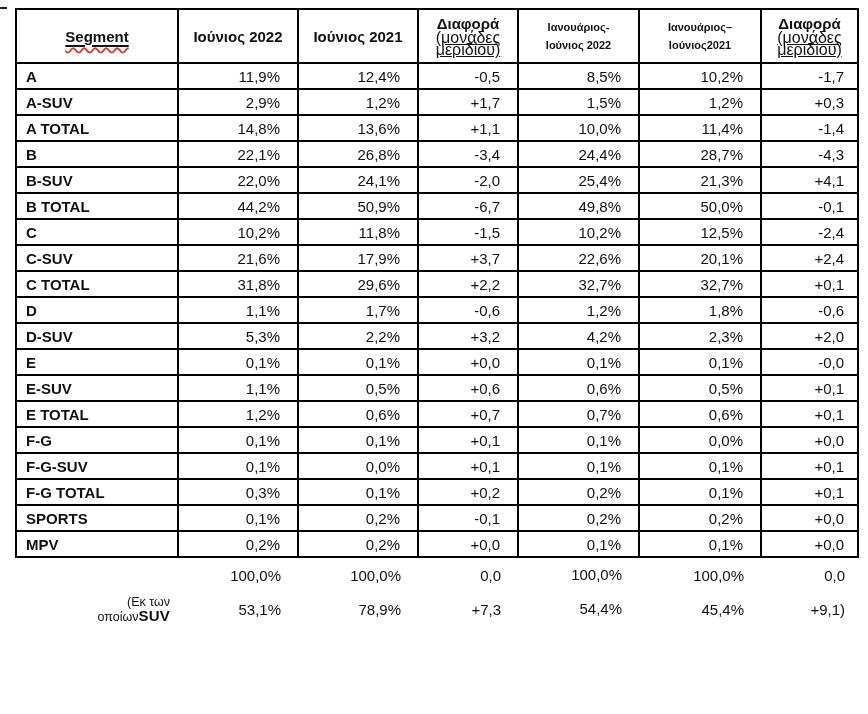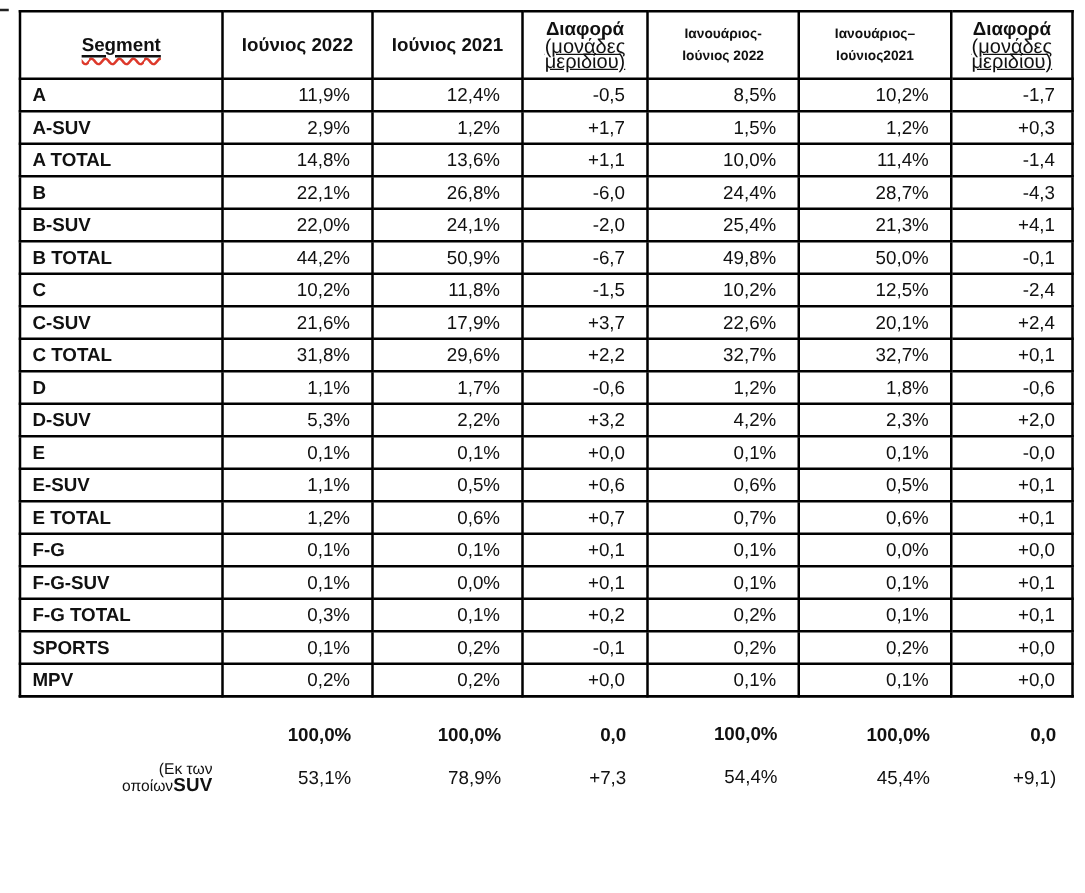--- a/index.html
+++ b/index.html
@@ -59,21 +59,21 @@
 
   
   tbody td { height:26px; vertical-align:middle; font-size:15px; }
   td.seg { font-weight:bold; text-align:left; padding-left:9px; }
   td.num { text-align:right; padding-right:17px; font-weight:normal; }
   tbody td.c5, tfoot td.c5 { vertical-align:bottom; padding-bottom:3px; }
   td.c7 { padding-right:13px; }
 
   
   tfoot td { border:none !important; font-size:15px; }
-  tr.totals td { height:29px; vertical-align:middle; padding-top:21px;font-weight:bold; }
+  tr.totals td { height:29px; vertical-align:middle; padding-top:8px; }
   tr.suvrow td { height:47px; vertical-align:middle; }
   td.notelbl { text-align:right; padding-right:8px; line-height:13px; }
   .nl1 { font-size:12.5px; font-weight:normal; }
   .nl2 { font-size:12.5px; font-weight:normal; }
   .suvb { font-weight:bold; font-size:15px; letter-spacing:0.2px; }
 </style>
 </head>
 <body>
 
 <div class="page">
@@ -142,21 +142,21 @@
           <td class="c3 num">13,6%</td>
           <td class="c4 num">+1,1</td>
           <td class="c5 num">10,0%</td>
           <td class="c6 num">11,4%</td>
           <td class="c7 num">-1,4</td>
         </tr>
         <tr>
           <td class="c1 seg">B</td>
           <td class="c2 num">22,1%</td>
           <td class="c3 num">26,8%</td>
-          <td class="c4 num">-6,0</td>
+          <td class="c4 num">-3,4</td>
           <td class="c5 num">24,4%</td>
           <td class="c6 num">28,7%</td>
           <td class="c7 num">-4,3</td>
         </tr>
         <tr>
           <td class="c1 seg">B-SUV</td>
           <td class="c2 num">22,0%</td>
           <td class="c3 num">24,1%</td>
           <td class="c4 num">-2,0</td>
           <td class="c5 num">25,4%</td>

